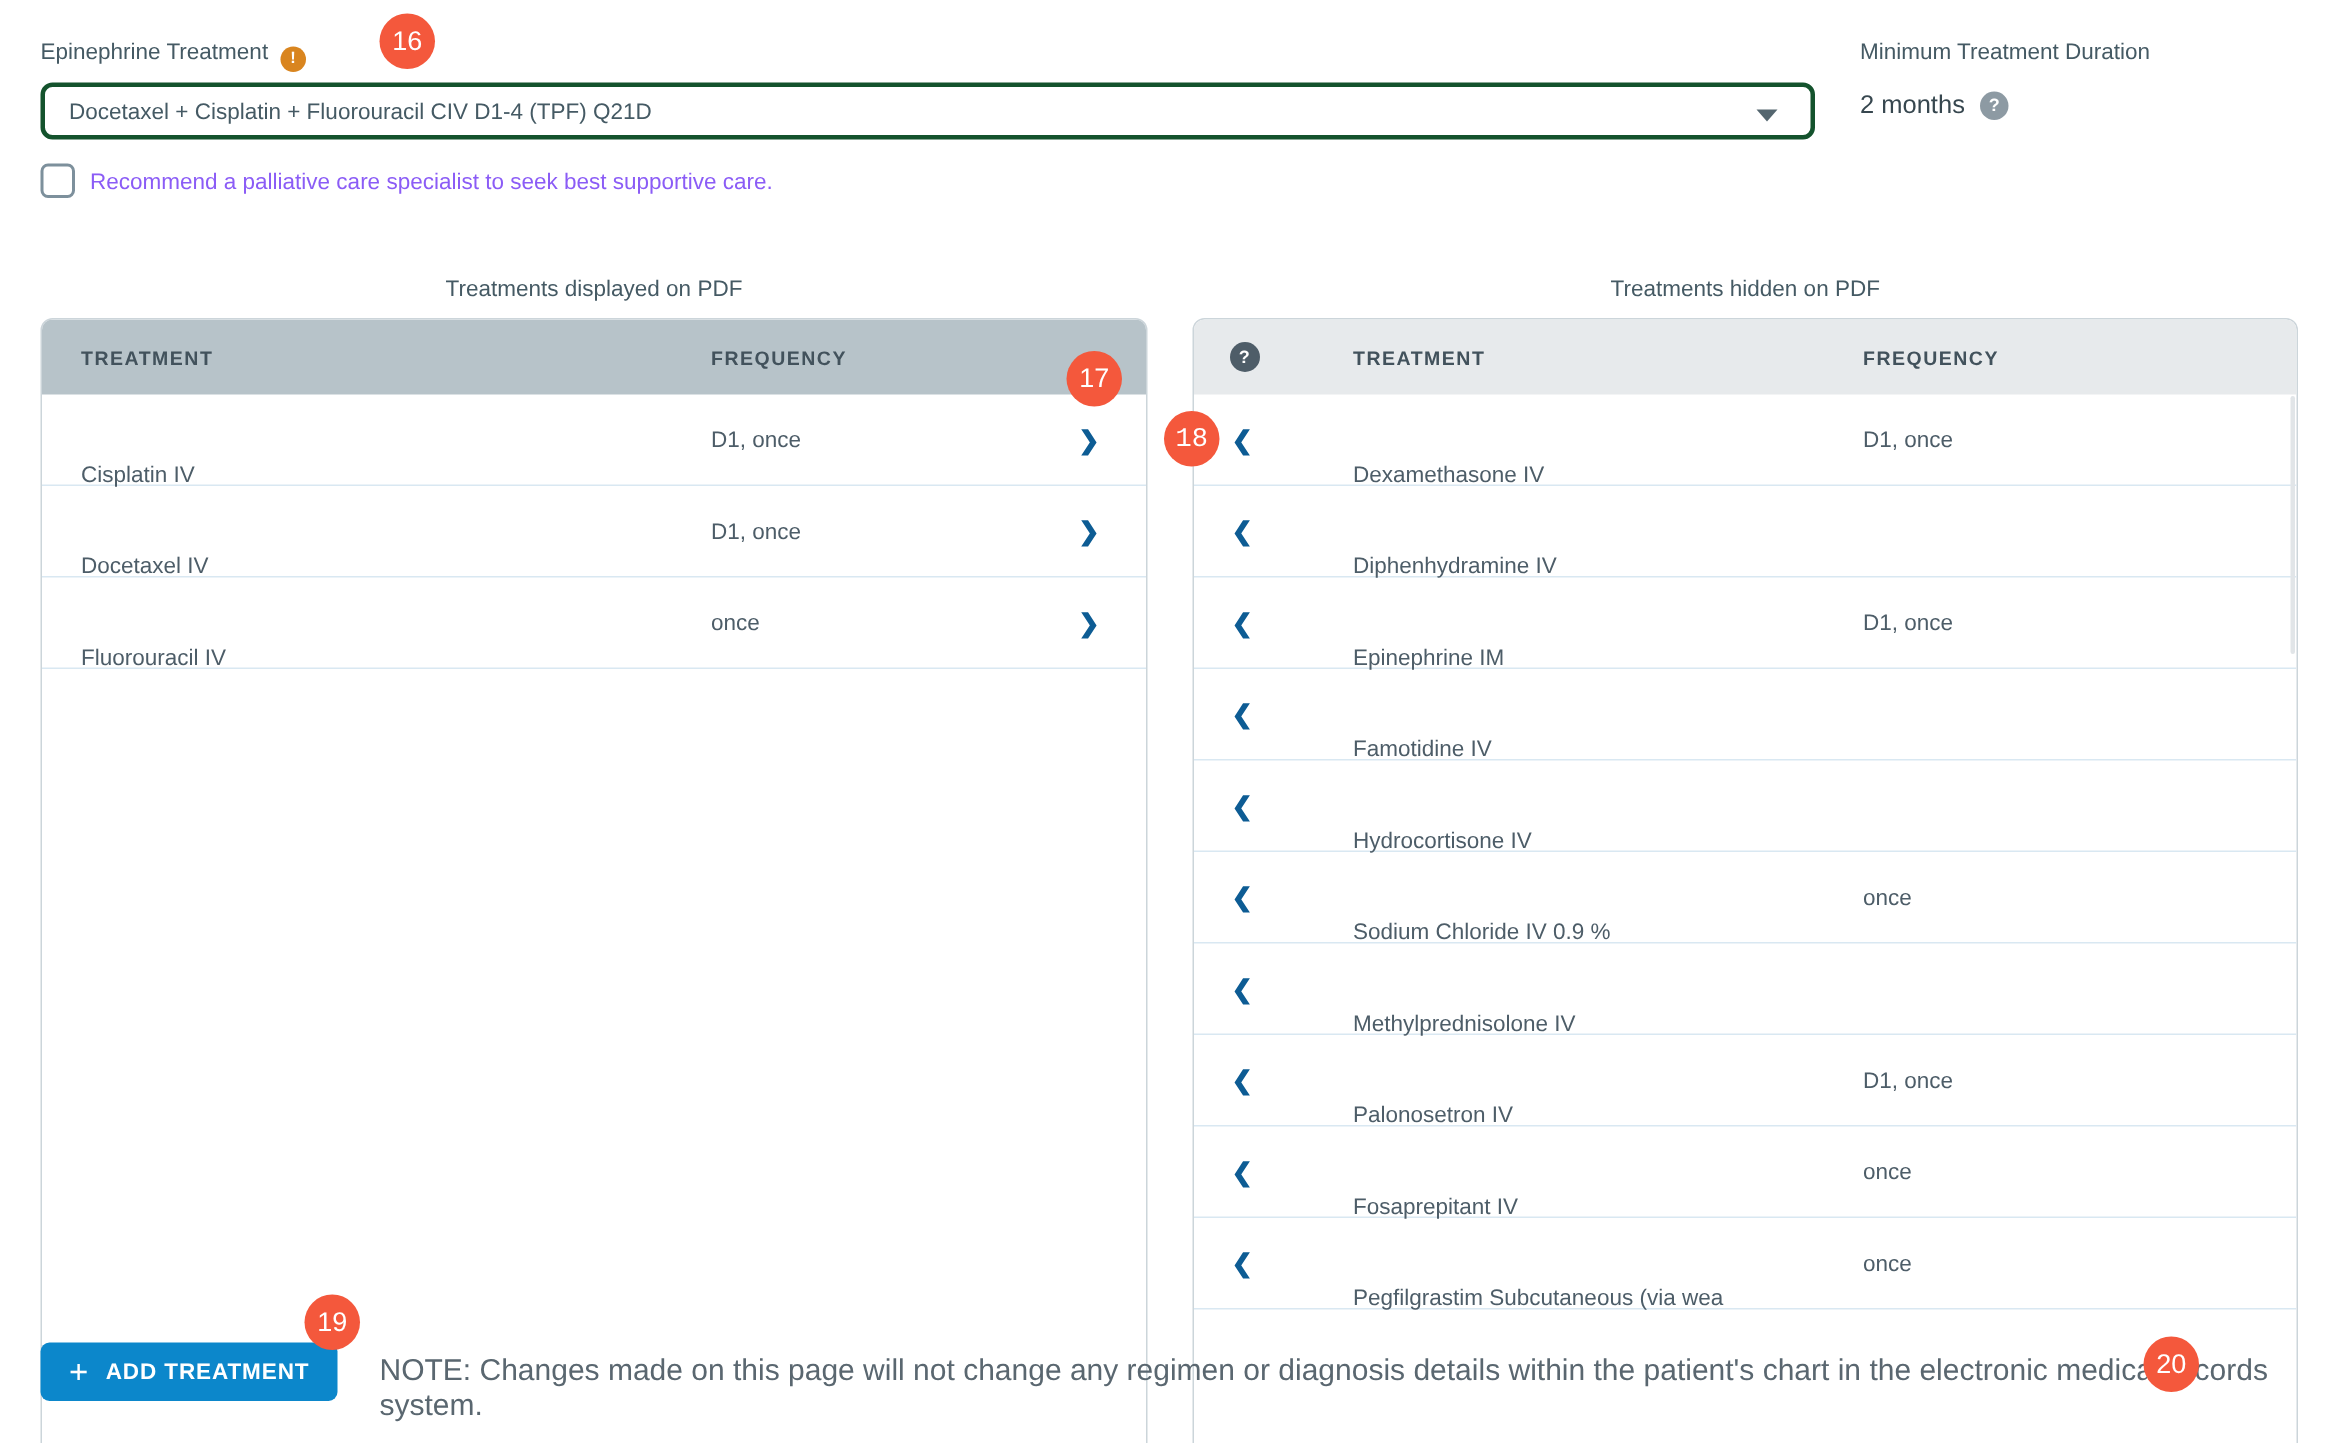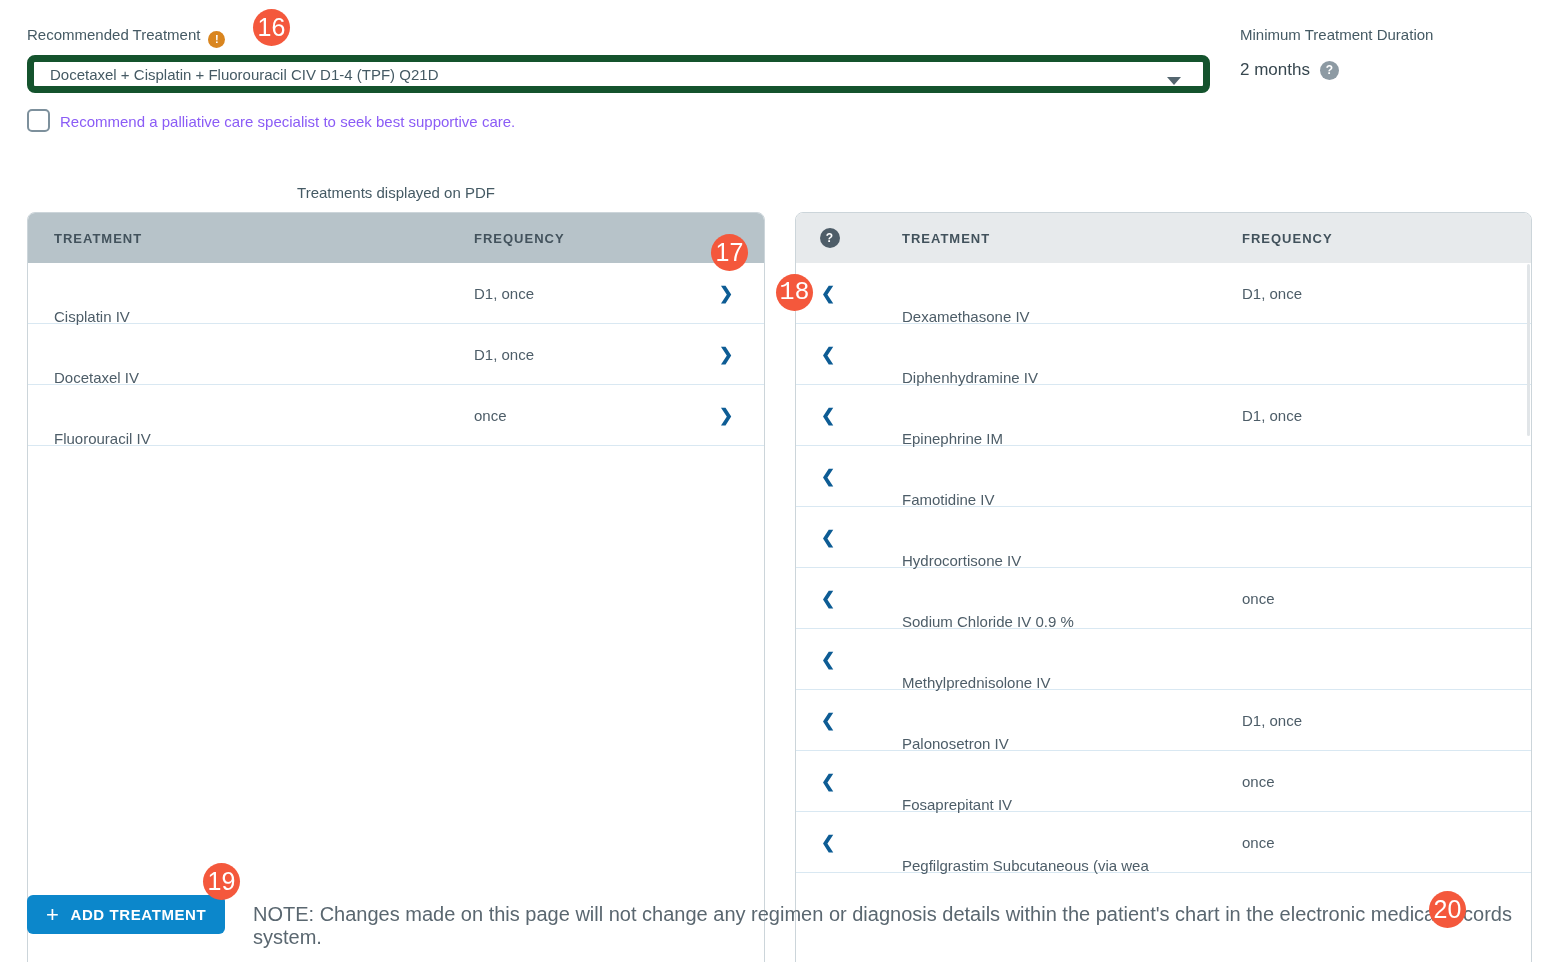--- a/index.html
+++ b/index.html
@@ -2,29 +2,29 @@
 <html><head>
 <meta charset="utf-8">
 <style>
   * { margin:0; padding:0; box-sizing:border-box; }
   html,body { width:1565px; height:962px; background:#fff; font-family:"Liberation Sans", sans-serif; }
   .page { position:relative; width:1565px; height:962px; overflow:hidden; }
 
   
   .badge { position:absolute; width:37px; height:37px; border-radius:50%; background:#f4583c;
            color:#fff; display:flex; align-items:center; justify-content:center;
-           font-size:25px; z-index:20; }
+           font-size:18px; z-index:20; }
 
   .field-label { position:absolute; font-size:15px; color:#455a64; }
   .warn-icon { display:inline-flex; width:17px; height:17px; border-radius:50%; background:#d9851f;
                color:#fff; font-weight:bold; font-size:11px; align-items:center; justify-content:center;
                margin-left:8px; vertical-align:-3px; }
 
   .select-box { position:absolute; left:27px; top:55px; width:1183px; height:38px;
-                border:7px solid #14532d; border-radius:8px; background:#fff;
+                border:3px solid #14532d; border-radius:8px; background:#fff;
                 display:flex; align-items:center; padding-left:16px; cursor:pointer; }
   .select-box .value { font-size:15px; color:#455a64; }
   .select-arrow { position:absolute; right:22px; top:15px; width:0; height:0;
                   border-left:7px solid transparent; border-right:7px solid transparent;
                   border-top:8px solid #54666f; }
 
   .duration-value { position:absolute; left:1240px; top:60px; font-size:17px; font-weight:500;
                     color:#37474f; display:flex; align-items:center; }
   .help-icon { width:19px; height:19px; border-radius:50%; background:#8d9aa3; color:#fff;
                font-size:12px; font-weight:bold; display:inline-flex; align-items:center;
@@ -74,39 +74,40 @@
   #badge-18 { left:776px;  top:274px;font-family:Liberation Mono, monospace; }
   #badge-19 { left:203px;  top:863px; }
   #badge-20 { left:1429px; top:891px; }
 </style>
 </head>
 <body>
 
 <div class="page">
 
   <span class="field-label" style="left:27px; top:26px;">
-    <span>Recommended Treatment</span><span class="warn-icon">!</span>
+    <span>Epinephrine Treatment</span><span class="warn-icon">!</span>
   </span>
 
   <span class="field-label" style="left:1240px; top:26px;">Minimum Treatment Duration</span>
 
   <div class="select-box">
     <span class="value">Docetaxel + Cisplatin + Fluorouracil CIV D1-4 (TPF) Q21D</span>
     <span class="select-arrow"></span>
   </div>
 
   <div class="duration-value">
     <span>2 months</span>
     <span class="help-icon">?</span>
   </div>
 
   <span class="checkbox"></span>
   <span class="checkbox-label">Recommend a palliative care specialist to seek best supportive care.</span>
 
   <div class="card-title" id="left-title">Treatments displayed on PDF</div>
+  <div class="card-title" id="right-title">Treatments hidden on PDF</div>
 
   <div class="card" id="left-card">
     <div class="thead">
       <span>TREATMENT</span>
       <span>FREQUENCY</span>
     </div>
     <div class="row">
       <span class="t-name">Cisplatin IV</span>
       <span>D1, once</span>
       <button class="chev-btn"><span>❯</span></button>

